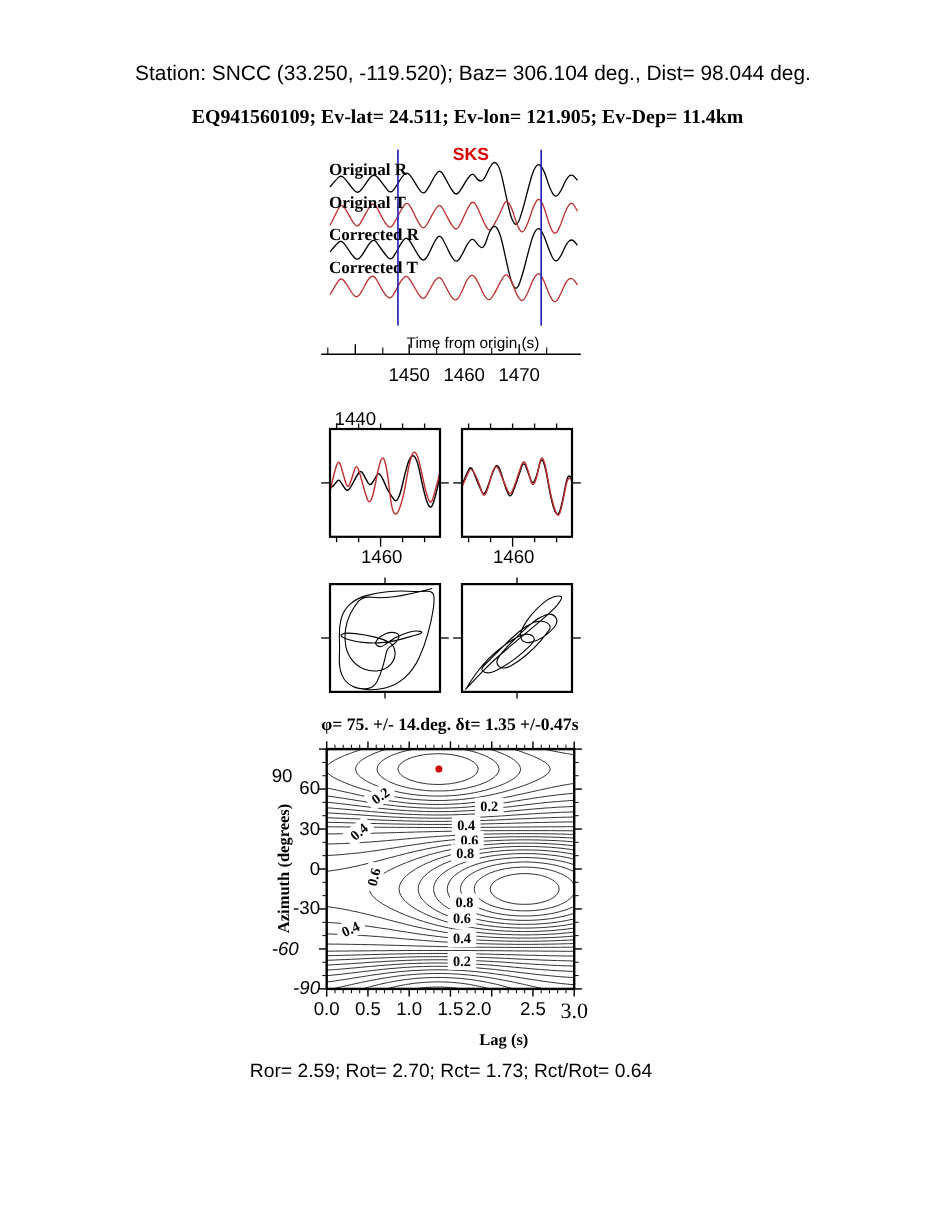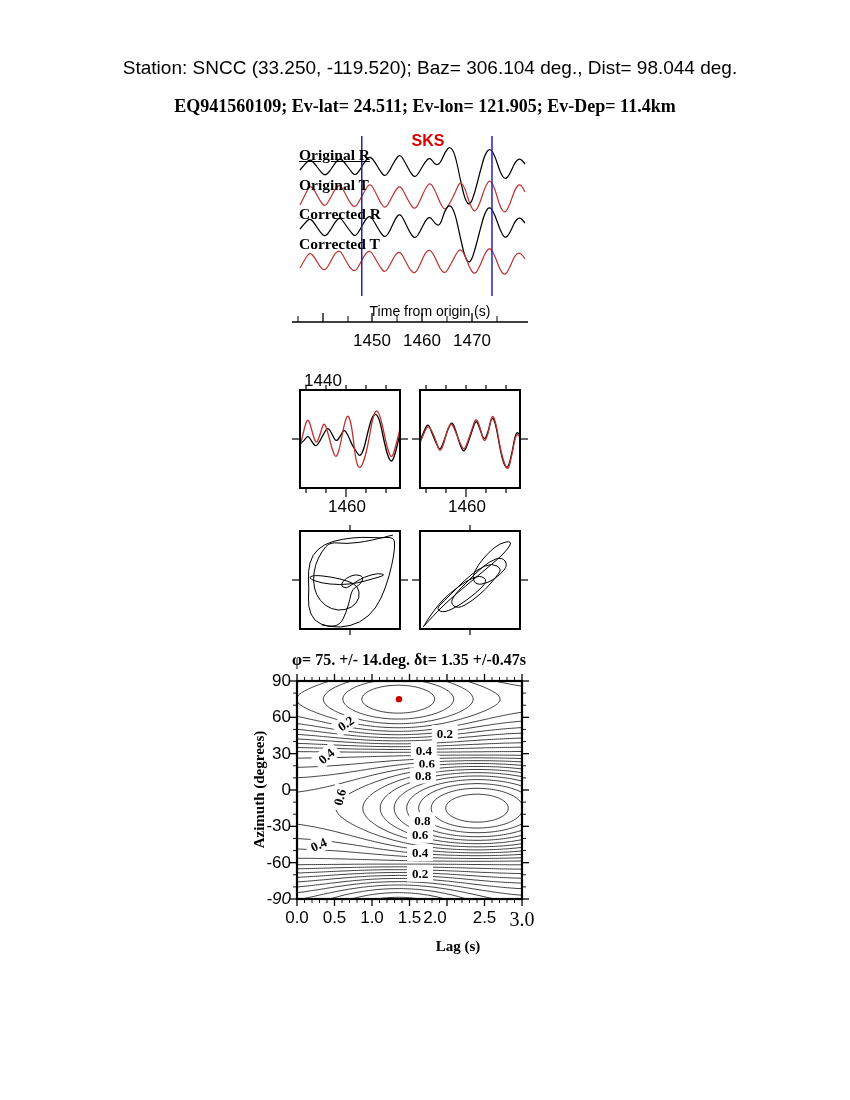--- a/index.html
+++ b/index.html
@@ -248,46 +248,47 @@
       <line x1="522" y1="886.8888888888889" x2="526" y2="886.8888888888889" stroke="#000" stroke-width="0.9"></line>
       <line x1="290" y1="899" x2="297" y2="899" stroke="#000" stroke-width="1.3"></line>
       <line x1="522" y1="899" x2="529" y2="899" stroke="#000" stroke-width="1.3"></line>
     </svg>
 
   <div class="abs ctr" style="left:430px;top:57px;font-size:19px;">Station: SNCC (33.250, -119.520); Baz=  306.104 deg., Dist=   98.044 deg.</div>
   <div class="abs ctr serifb" style="left:425px;top:96px;font-size:18px;">EQ941560109; Ev-lat=  24.511; Ev-lon= 121.905; Ev-Dep= 11.4km</div>
 
   <div class="abs ctr" style="left:428px;top:132px;font-size:16px;font-weight:bold;color:#dd0000;">SKS</div>
 
-  <div class="abs serifb" style="left:299px;top:146px;font-size:15.5px;text-decoration:underline;">Original R</div>
+  <div class="abs serifb" style="left:299px;top:146px;font-size:15.5px;">Original R</div>
   <div class="abs serifb" style="left:299px;top:176px;font-size:15.5px;">Original T</div>
   <div class="abs serifb" style="left:299px;top:205px;font-size:15.5px;">Corrected R</div>
   <div class="abs serifb" style="left:299px;top:235px;font-size:15.5px;">Corrected T</div>
 
   <div class="abs ctr" style="left:430px;top:303px;font-size:14px;">Time from origin (s)</div>
 
   <div class="abs ctr" style="left:347px;top:497px;font-size:17px;">1460</div>
   <div class="abs ctr" style="left:467px;top:497px;font-size:17px;">1460</div>
 
   <div class="abs ctr serifb" style="left:409px;top:651px;font-size:16px;">φ= 75. +/- 14.deg. δt= 1.35 +/-0.47s</div>
   <div class="abs serifb" style="left:179px;top:781px;width:160px;text-align:center;font-size:15px;transform:rotate(-90deg);">Azimuth (degrees)</div>
   <div class="abs ctr serifb" style="left:410px;top:938px;font-size:15px;margin-left:48px;">Lag (s)</div>
 
+  <div class="abs ctr" style="left:410px;top:963px;font-size:17.5px;">Ror= 2.59; Rot= 2.70; Rct= 1.73; Rct/Rot= 0.64</div>
 
   <div id="ticklabels">
       <div class="abs" style="left: 323px; top: 331px; font-size: 17px; transform: translateX(-50%); margin-top: 40px;">1440</div>
       <div class="abs" style="left: 372px; top: 331px; font-size: 17px; transform: translateX(-50%);">1450</div>
       <div class="abs" style="left: 422px; top: 331px; font-size: 17px; transform: translateX(-50%);">1460</div>
       <div class="abs" style="left: 472px; top: 331px; font-size: 17px; transform: translateX(-50%);">1470</div>
-      <div class="abs" style="left: 247px; top: 671px; font-size: 17px; width: 44px; text-align: right;">90</div>
+      <div class="abs" style="left: 247px; top: 696px; font-size: 17px; width: 44px; ">90</div>
       <div class="abs" style="left: 247px; top: 707.333px; font-size: 17px; width: 44px; text-align: right;">60</div>
       <div class="abs" style="left: 247px; top: 743.667px; font-size: 17px; width: 44px; text-align: right;">30</div>
       <div class="abs" style="left: 247px; top: 780px; font-size: 17px; width: 44px; text-align: right;">0</div>
       <div class="abs" style="left: 247px; top: 816.333px; font-size: 17px; width: 44px; text-align: right;">-30</div>
-      <div class="abs" style="left: 247px; top: 852.667px; font-size: 17px; width: 44px; text-align: right;">-60</div>
+      <div class="abs" style="left: 247px; top: 852.667px; font-size: 17px; width: 44px; text-align: left; font-style: italic;">-60</div>
       <div class="abs" style="left: 247px; top: 889px; font-size: 17px; width: 44px; text-align: right; font-style: italic;">-90</div>
       <div class="abs" style="left: 297px; top: 908px; font-size: 17px; transform: translateX(-50%);">0.0</div>
       <div class="abs" style="left: 334.5px; top: 908px; font-size: 17px; transform: translateX(-50%);">0.5</div>
       <div class="abs" style="left: 372px; top: 908px; font-size: 17px; transform: translateX(-50%);">1.0</div>
       <div class="abs" style="left: 409.5px; top: 908px; font-size: 17px; transform: translateX(-50%);">1.5</div>
       <div class="abs" style="left: 435px; top: 908px; font-size: 17px; transform: translateX(-50%);">2.0</div>
       <div class="abs" style="left: 484.5px; top: 908px; font-size: 17px; transform: translateX(-50%);">2.5</div>
       <div class="abs" style="left: 522px; top: 908px; font-size: 20px; transform: translateX(-50%); font-family: Liberation Serif, serif;">3.0</div>
     </div>
 </div>

